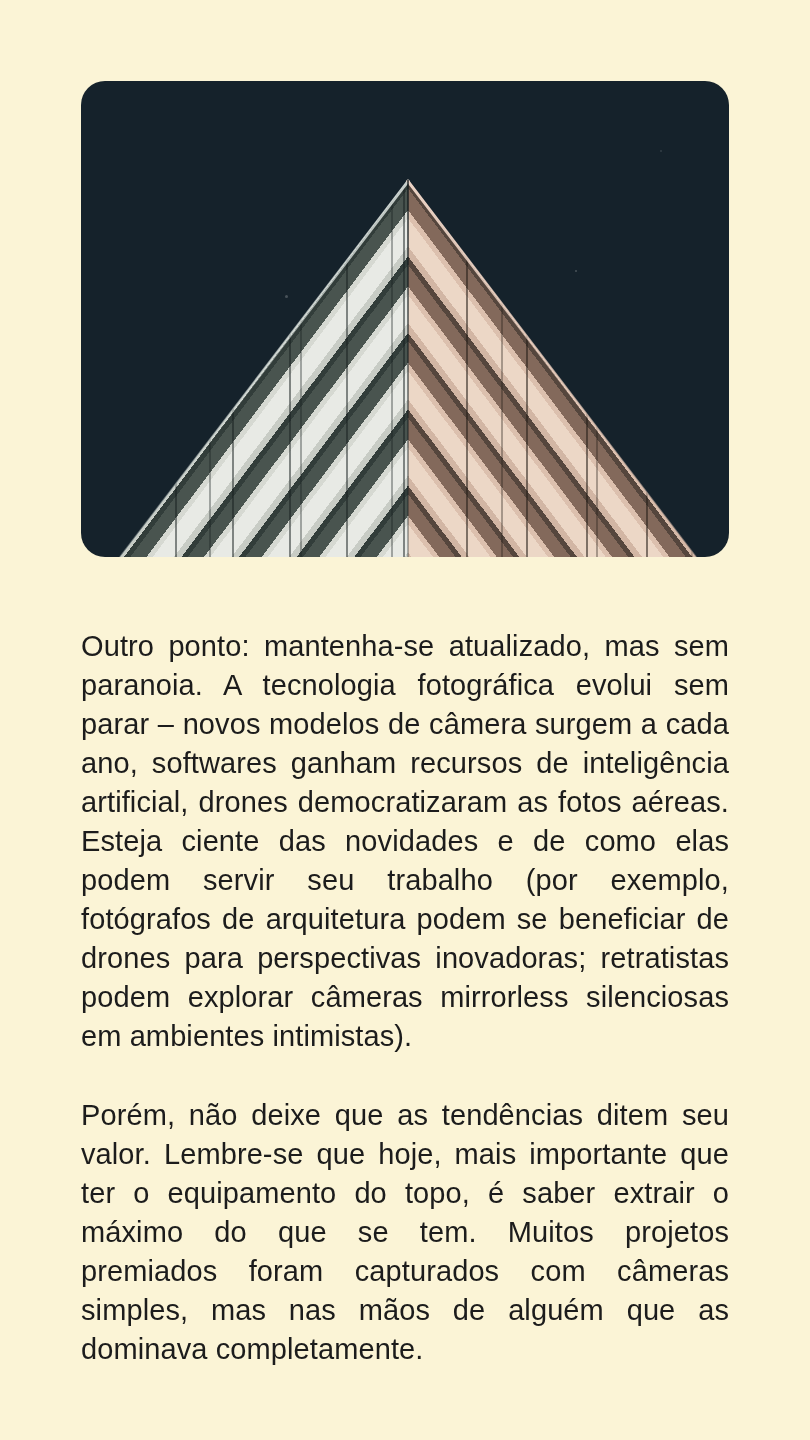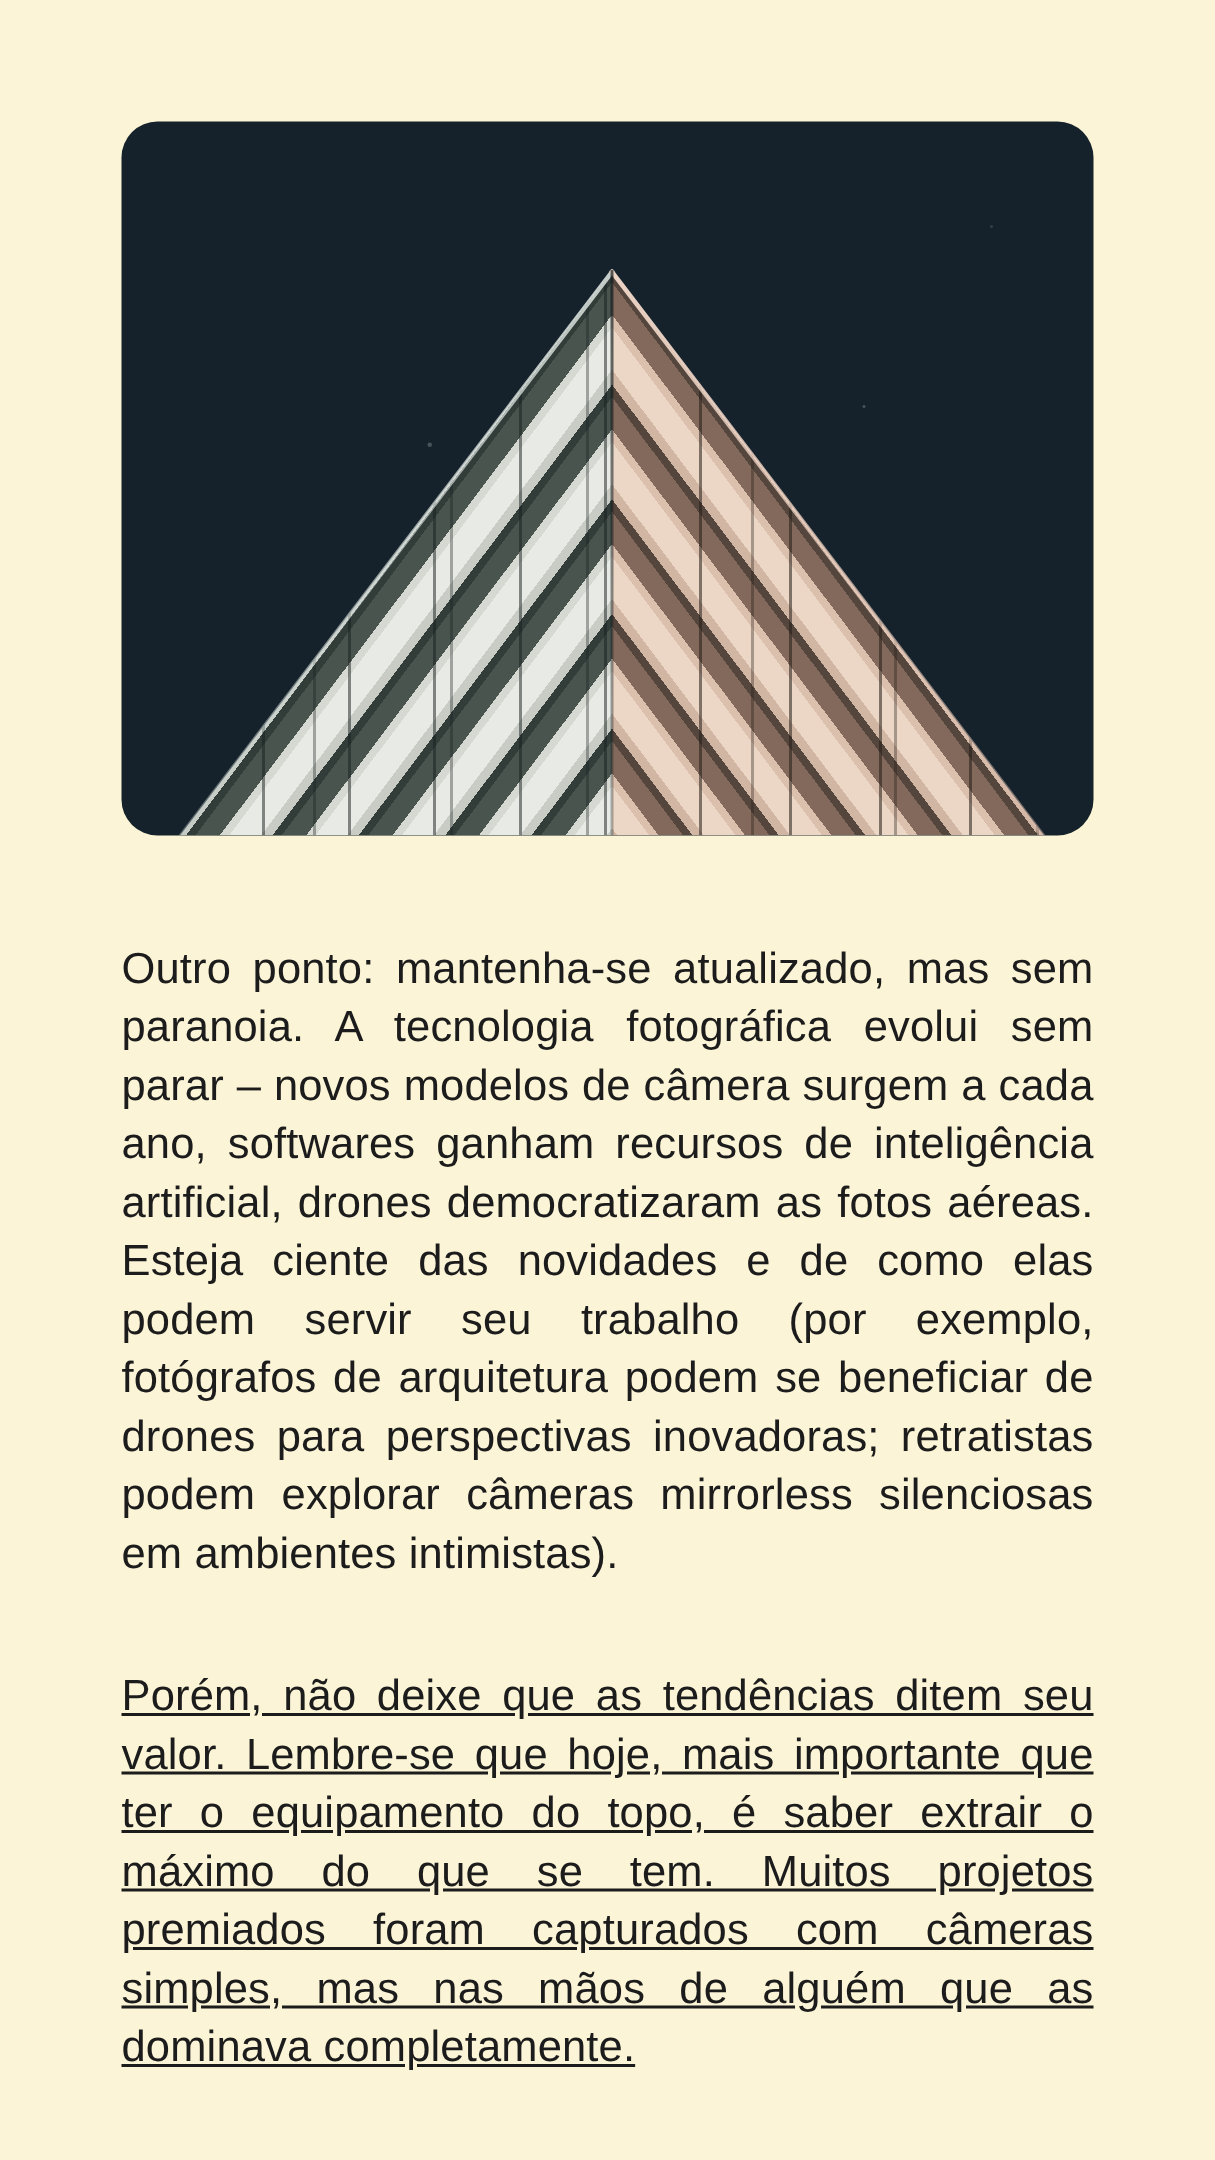--- a/index.html
+++ b/index.html
@@ -92,23 +92,23 @@
     position:absolute;left:326px;top:99px;width:2px;height:377px;
     background:linear-gradient(to bottom,rgba(18,26,28,0.70),rgba(18,26,28,0.30));
   }
   
   .article{width:648px;color:var(--text);}
   .article p{
     font-size:29px;
     line-height:39px;
     text-align:justify;
     letter-spacing:0.1px;
-    margin-bottom:56px;
+    margin-bottom:40px;
   }
-  .article p:last-child{margin-bottom:0;text-decoration:underline;}
+  .article p:last-child{margin-bottom:0;}
 </style>
 </head>
 <body>
 
 <div class="page">
 
   <figure class="photo" aria-label="Upward view of a modern building corner forming a triangular peak against a dark night sky; left facade striped in white and dark gray, right facade striped in pink-tan and brown">
     <span class="star s1"></span>
     <span class="star s2"></span>
     <span class="star s3"></span>

